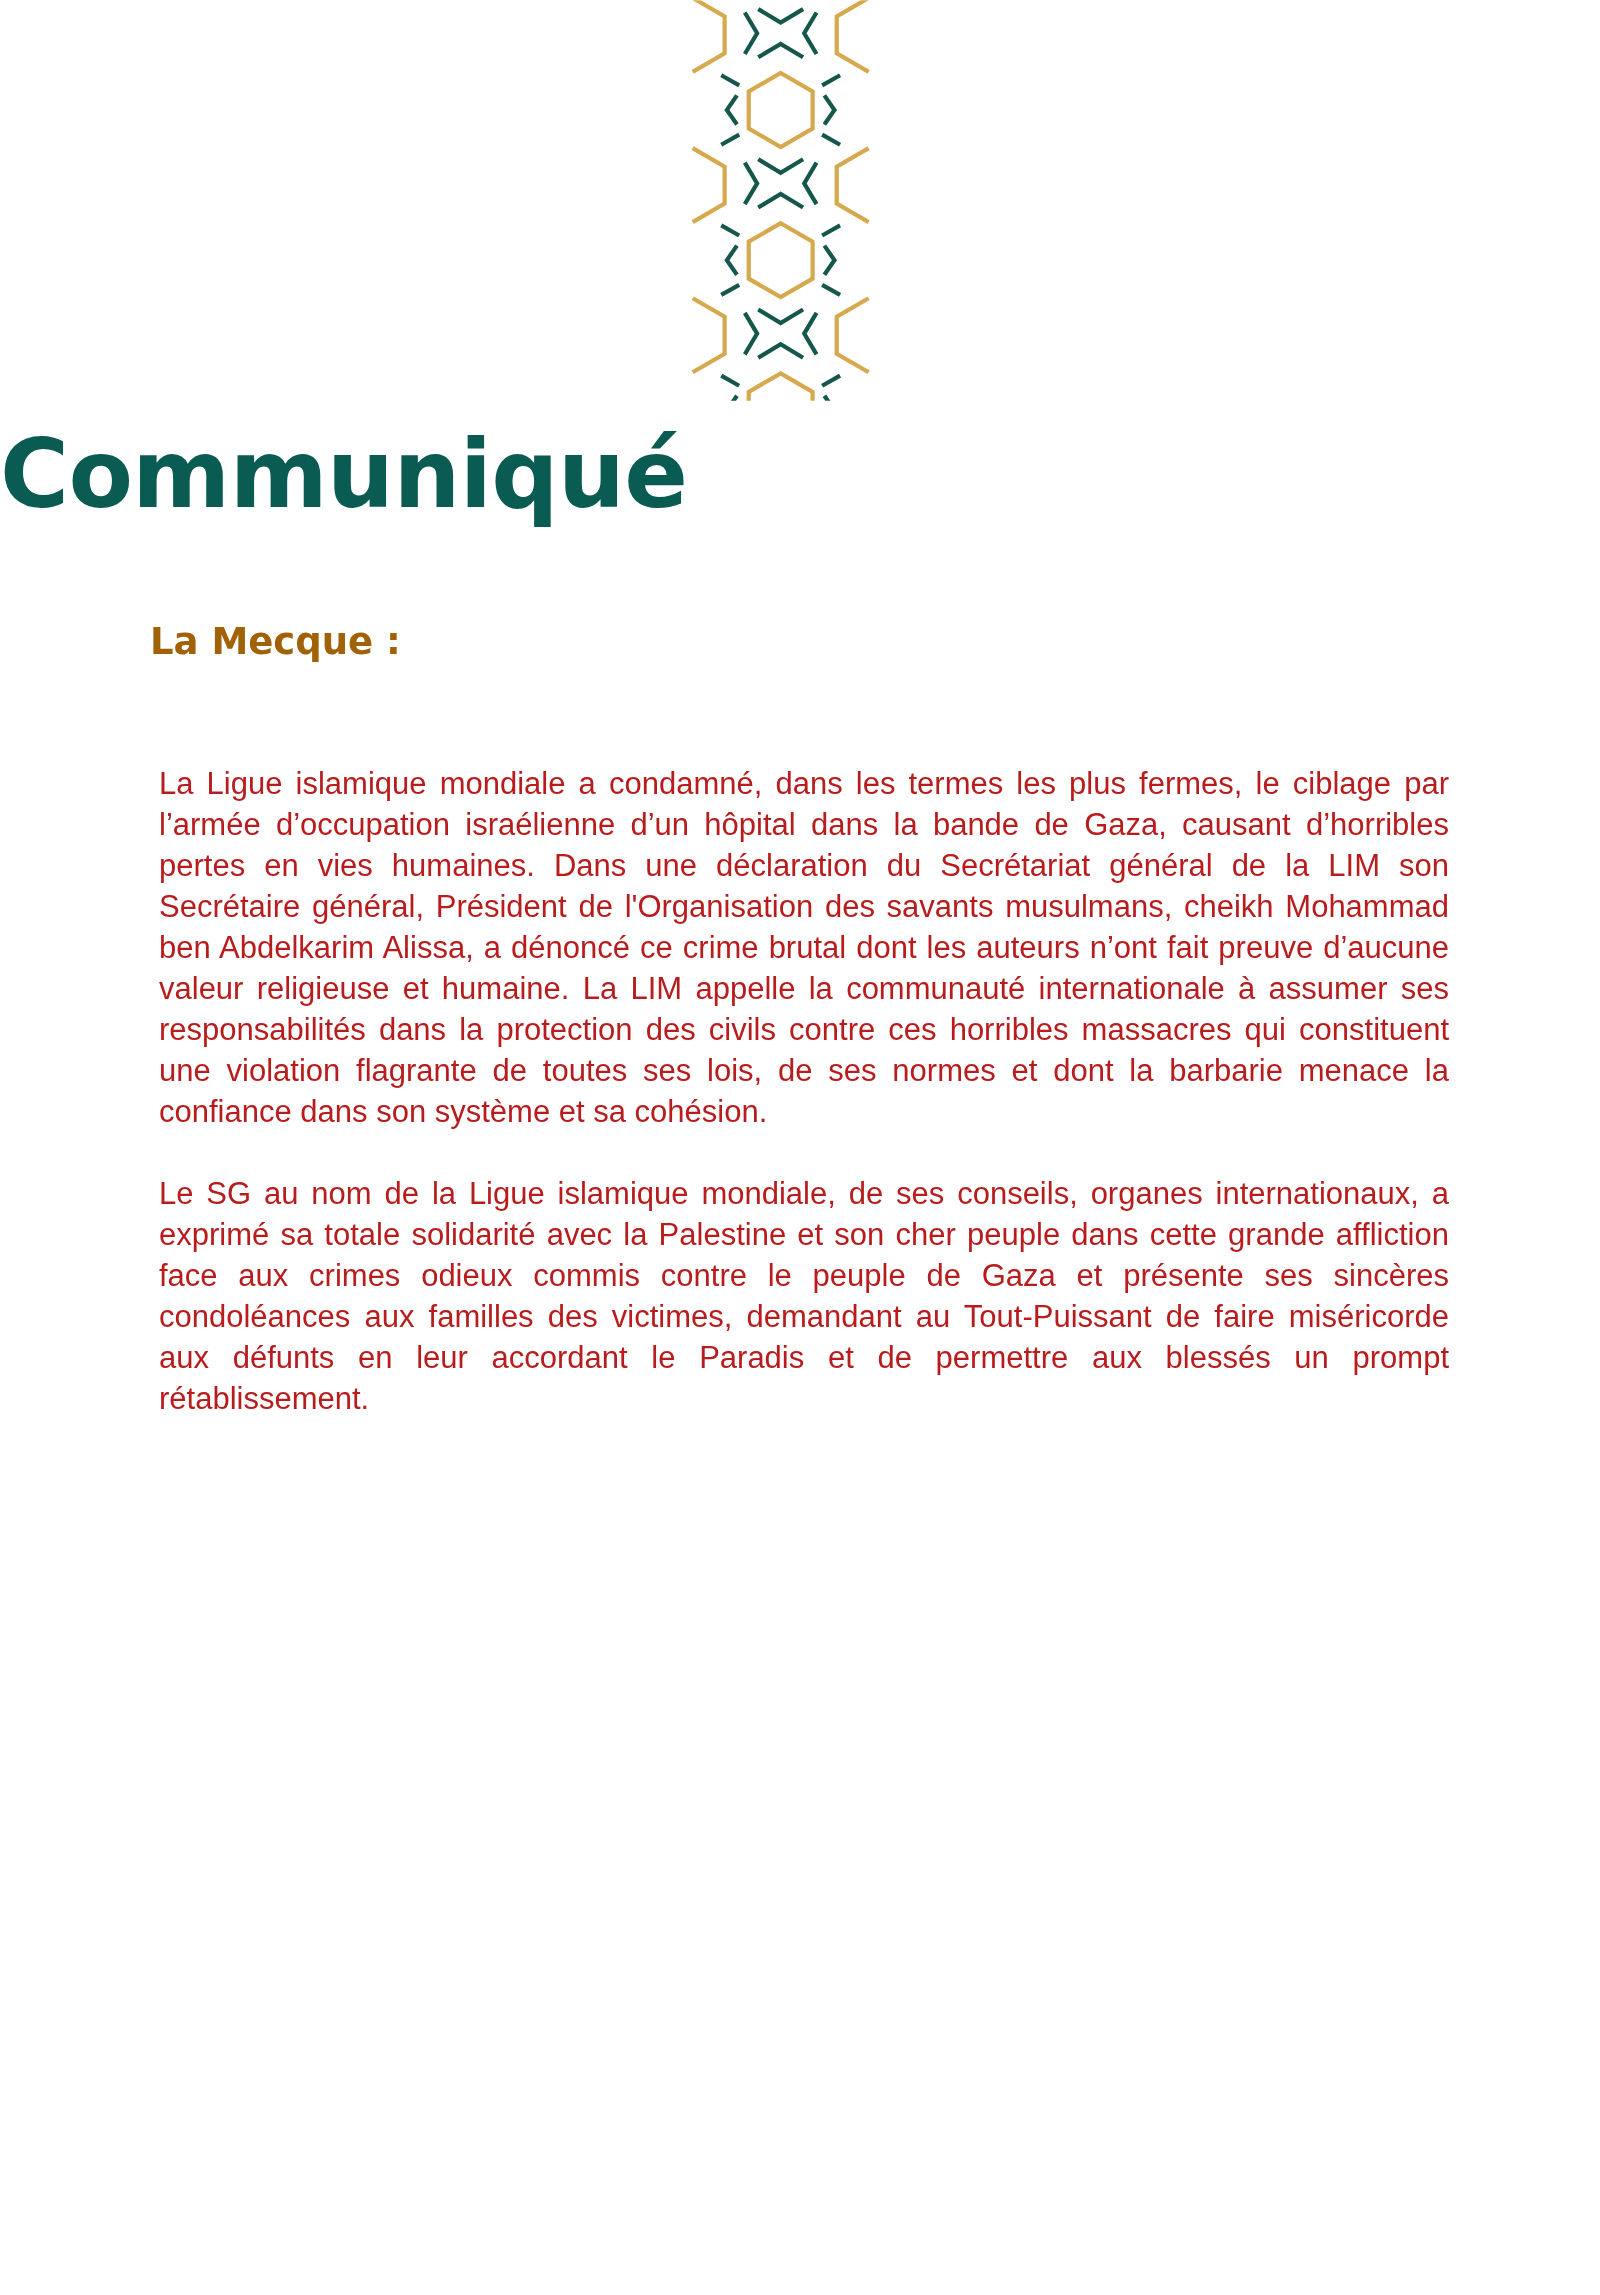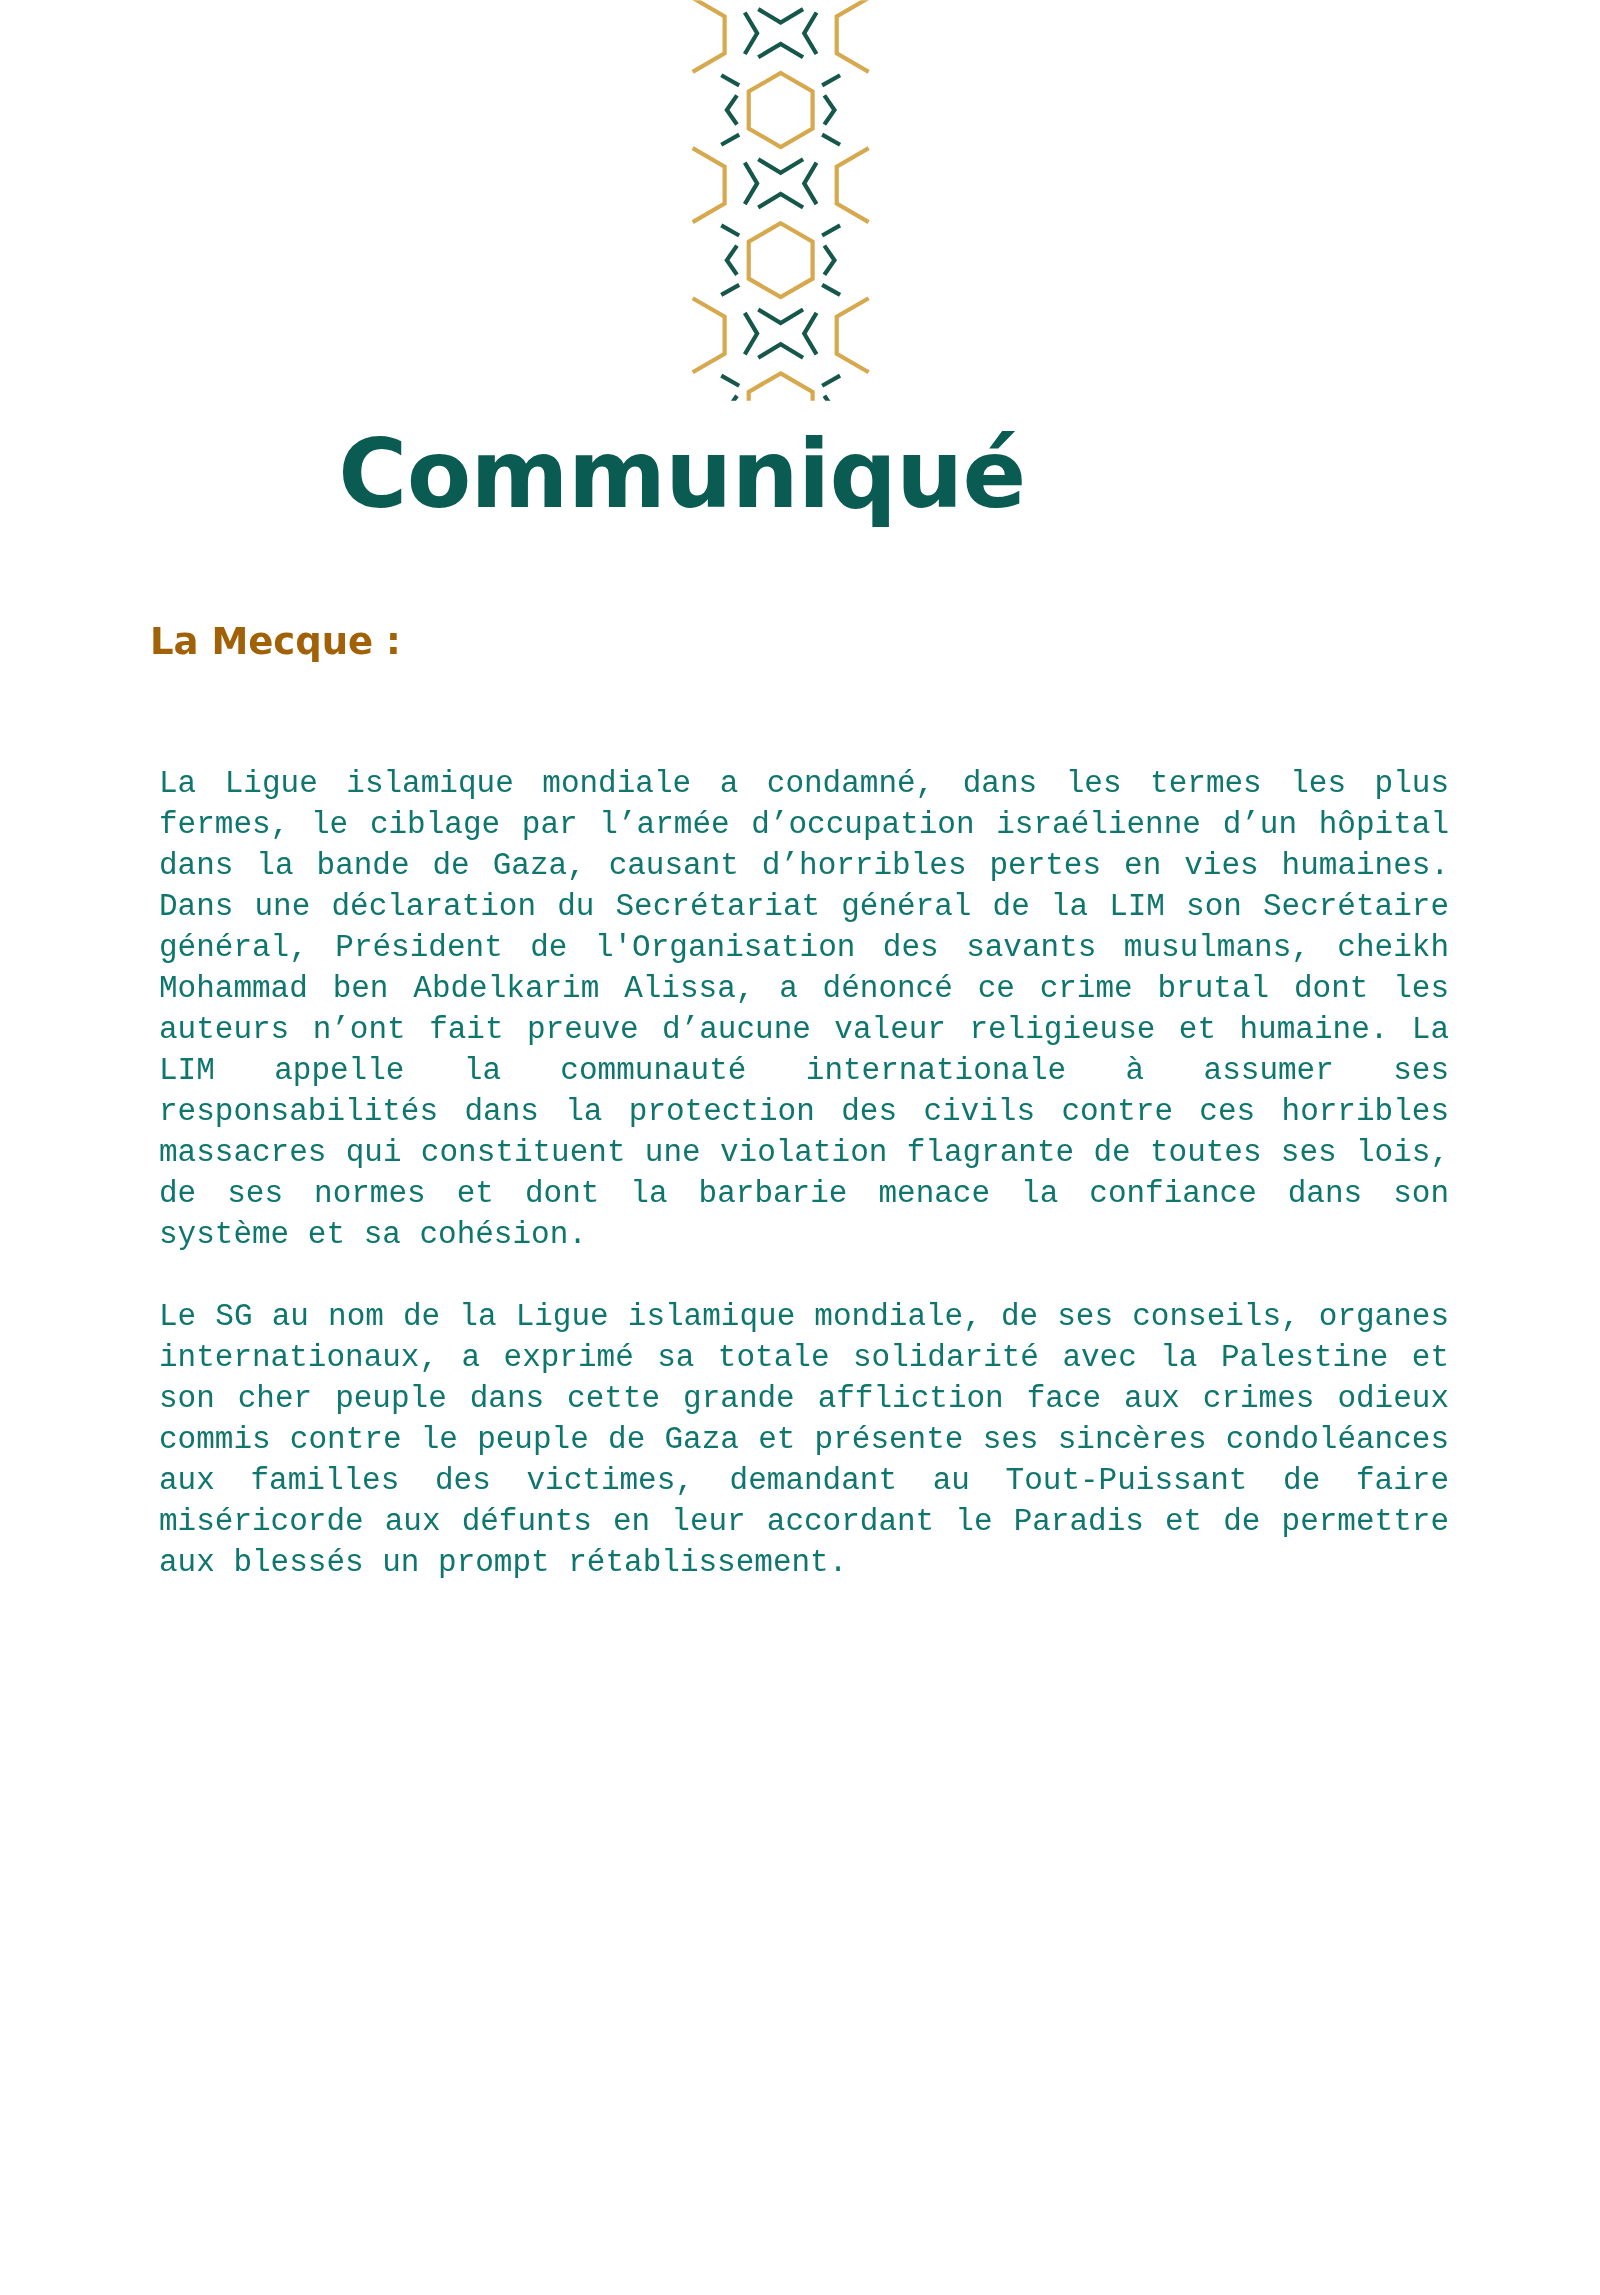--- a/index.html
+++ b/index.html
@@ -28,21 +28,21 @@
   #header-pattern svg {
     display: block;
   }
 
   
   #doc-title {
     position: absolute;
     top: 424px;
     left: 0;
     width: 1364px;
-    text-align: center;
+    text-align: left;
     font-family: "DejaVu Sans", sans-serif;
     font-weight: 700;
     font-size: 94px;
     line-height: 1.08;
     letter-spacing: -0.6px;
     color: #0a5b51;
     white-space: nowrap;
   }
 
   
@@ -56,25 +56,25 @@
     line-height: 1.2;
     color: #a16207;
   }
 
   
   #body-text {
     position: absolute;
     top: 763px;
     left: 159px;
     width: 1290px;
-    font-family: Liberation Mono, monospace;
+    font-family: Liberation Sans, sans-serif;
     font-weight: 400;
     font-size: 31px;
     line-height: 41px;
-    color: #0f766e;
+    color: #b91c1c;
   }
   #body-text p {
     margin: 0 0 41px 0;
     text-align: justify;
     text-justify: inter-word;
   }
   #body-text p:last-child { margin-bottom: 16px; }
 
   
   #footer {

